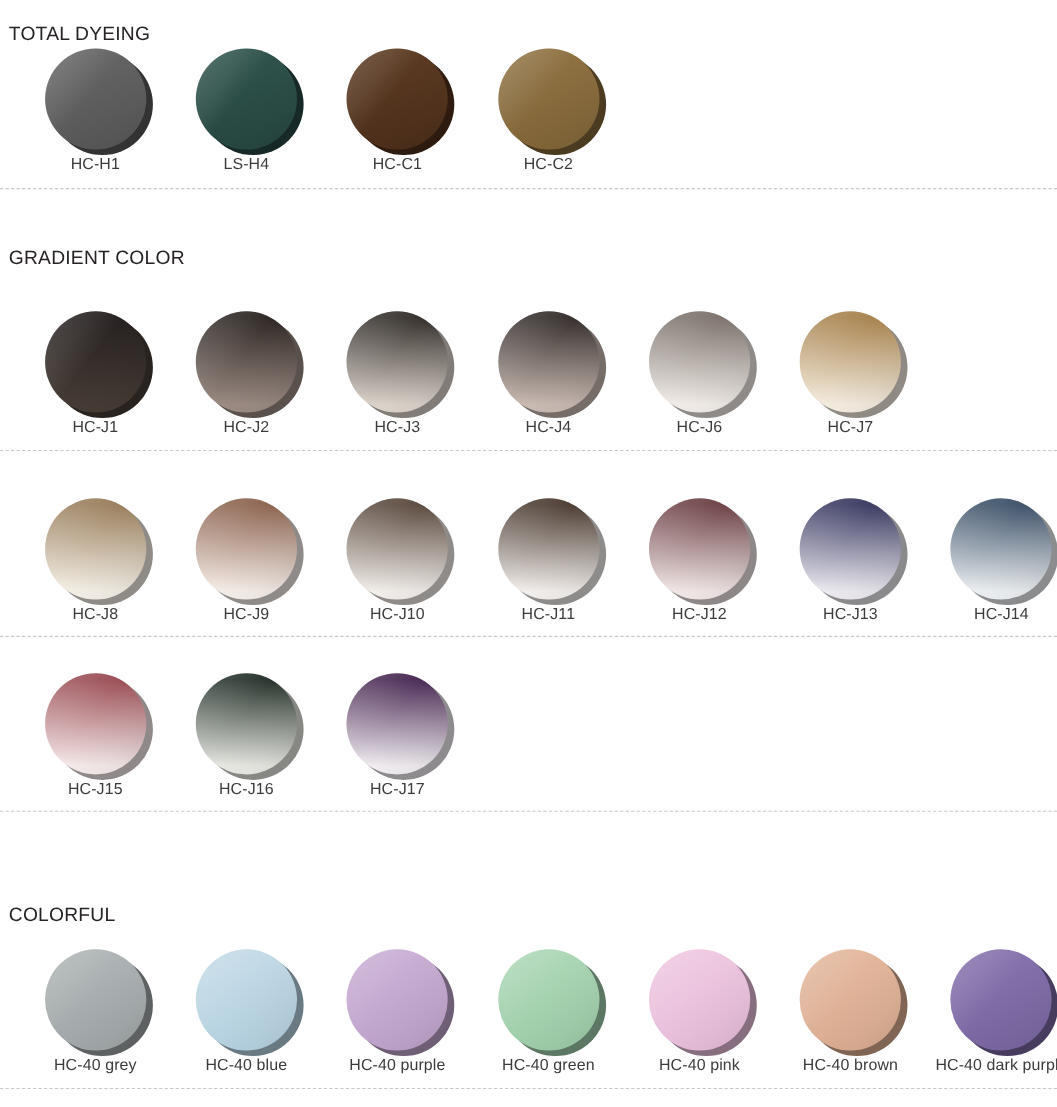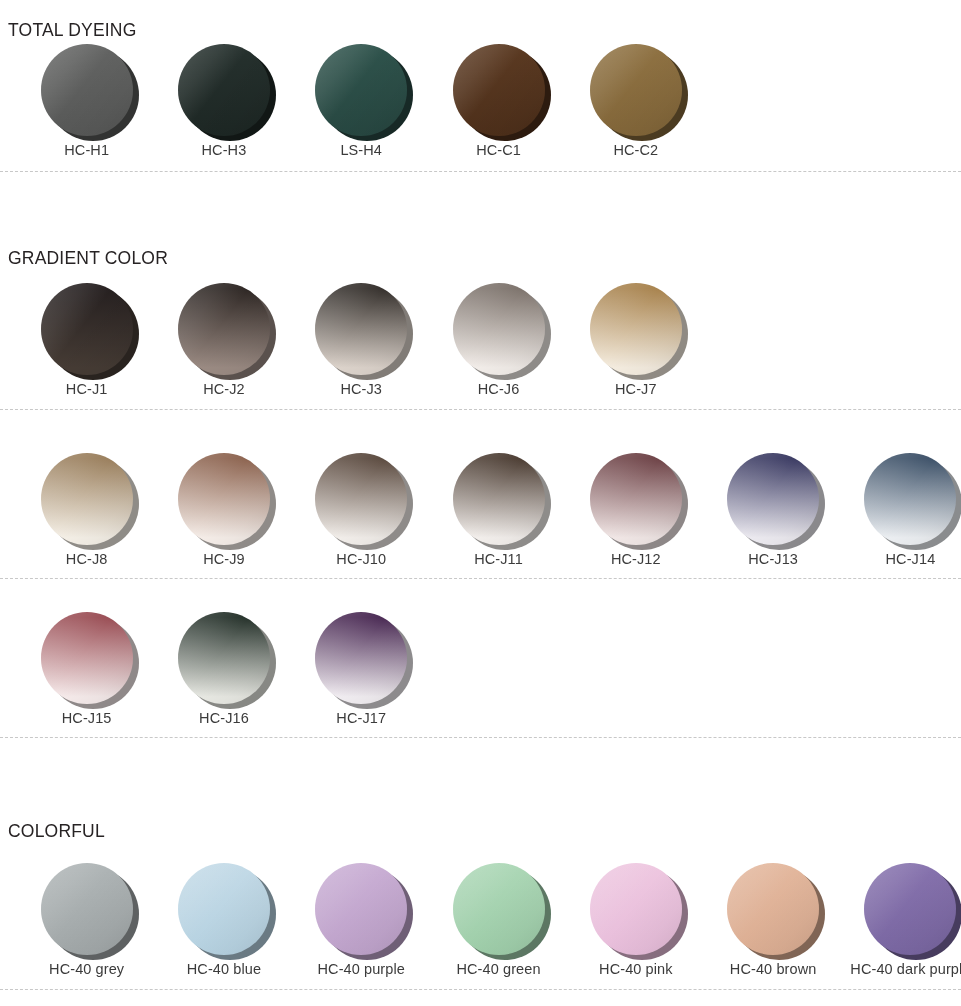--- a/index.html
+++ b/index.html
@@ -101,21 +101,21 @@
     white-space: nowrap;
     text-align: center;
     line-height: 1.1;
   }
 
   
   #sec-total-title  { position:absolute; left:4px;  top:22px; }
   #row-total        { position:absolute; left:18px; top:44px; }
   #div-1            { position:absolute; left:0;    top:171px; width:961px; }
 
-  #sec-gradient-title { position:absolute; left:4px; top:250px; }
+  #sec-gradient-title { position:absolute; left:4px; top:226px; }
   #row-grad-1         { position:absolute; left:18px; top:283px; }
   #div-2              { position:absolute; left:0;   top:409px; width:961px; }
 
   #row-grad-2         { position:absolute; left:18px; top:453px; }
   #div-3              { position:absolute; left:0;   top:578px; width:961px; }
 
   #row-grad-3         { position:absolute; left:18px; top:612px; }
   #div-4              { position:absolute; left:0;   top:737px; width:961px; }
 
   #sec-colorful-title { position:absolute; left:4px; top:823px; }
@@ -137,28 +137,20 @@
       <div class="swatch-cell">
         <div class="lens">
           <div class="back" style="background: rgb(50, 51, 50);"></div>
           <div class="face" style="background: linear-gradient(rgb(99, 100, 99) 0%, rgb(87, 88, 87) 100%);"></div>
           <div class="sheen"></div>
         </div>
         <div class="swatch-label">HC-H1</div>
       </div>
       <div class="swatch-cell">
         <div class="lens">
-          <div class="back" style="background: rgb(17, 23, 21);"></div>
-          <div class="face" style="background: linear-gradient(rgb(38, 49, 46) 0%, rgb(29, 39, 36) 100%);"></div>
-          <div class="sheen"></div>
-        </div>
-        <div class="swatch-label">HC-H3</div>
-      </div>
-      <div class="swatch-cell">
-        <div class="lens">
           <div class="back" style="background: rgb(23, 41, 38);"></div>
           <div class="face" style="background: linear-gradient(rgb(47, 83, 76) 0%, rgb(39, 71, 65) 100%);"></div>
           <div class="sheen"></div>
         </div>
         <div class="swatch-label">LS-H4</div>
       </div>
       <div class="swatch-cell">
         <div class="lens">
           <div class="back" style="background: rgb(45, 27, 15);"></div>
           <div class="face" style="background: linear-gradient(rgb(91, 58, 34) 0%, rgb(77, 47, 26) 100%);"></div>
@@ -200,20 +192,28 @@
       <div class="swatch-cell">
         <div class="lens">
           <div class="back" style="background: rgb(129, 124, 119);"></div>
           <div class="face" style="background: linear-gradient(rgb(53, 48, 44) 0%, rgb(53, 48, 44) 6%, rgb(222, 213, 205) 92%, rgb(222, 213, 205) 100%);"></div>
           <div class="sheen"></div>
         </div>
         <div class="swatch-label">HC-J3</div>
       </div>
       <div class="swatch-cell">
         <div class="lens">
+          <div class="back" style="background: rgb(118, 109, 104);"></div>
+          <div class="face" style="background: linear-gradient(rgb(54, 47, 45) 0%, rgb(54, 47, 45) 6%, rgb(203, 188, 180) 92%, rgb(203, 188, 180) 100%);"></div>
+          <div class="sheen"></div>
+        </div>
+        <div class="swatch-label">HC-J4</div>
+      </div>
+      <div class="swatch-cell">
+        <div class="lens">
           <div class="back" style="background: rgb(142, 139, 136);"></div>
           <div class="face" style="background: linear-gradient(rgb(125, 115, 108) 0%, rgb(125, 115, 108) 6%, rgb(244, 239, 235) 92%, rgb(244, 239, 235) 100%);"></div>
           <div class="sheen"></div>
         </div>
         <div class="swatch-label">HC-J6</div>
       </div>
       <div class="swatch-cell">
         <div class="lens">
           <div class="back" style="background: rgb(143, 138, 131);"></div>
           <div class="face" style="background: linear-gradient(rgb(168, 131, 78) 0%, rgb(168, 131, 78) 6%, rgb(246, 238, 225) 92%, rgb(246, 238, 225) 100%);"></div>

